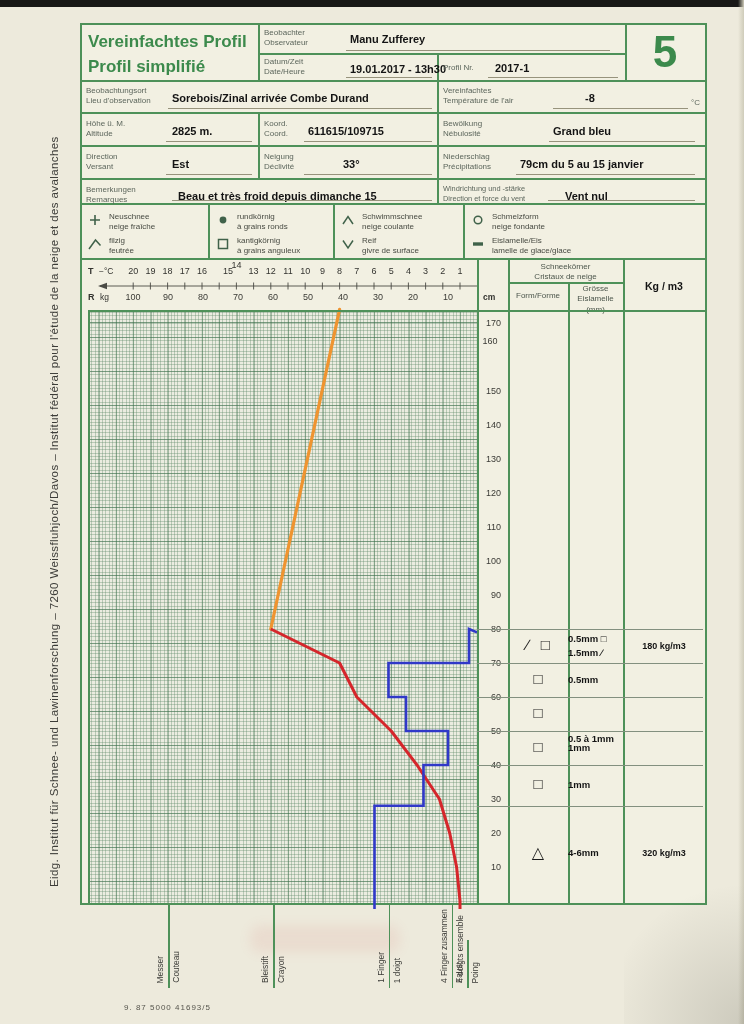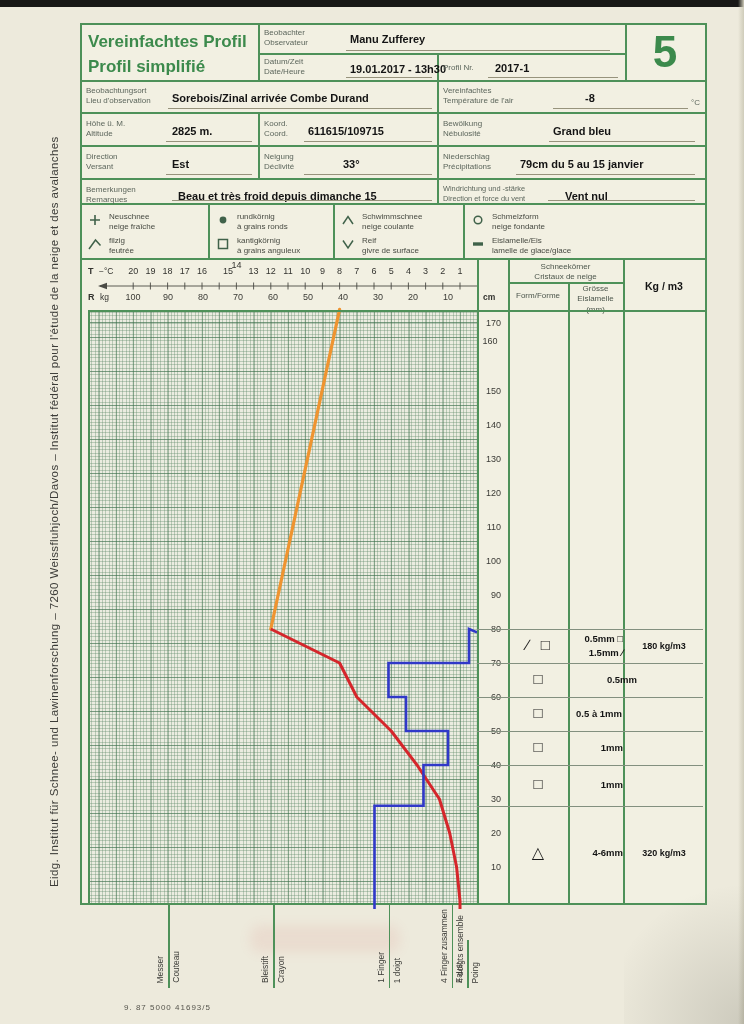--- a/index.html
+++ b/index.html
@@ -37,21 +37,21 @@
       repeating-linear-gradient(0deg,  rgba(96,138,106,.36) 0 1px, transparent 1px 3.4px);
     background-position:10.8px 0,0 13px,0 0,0 13px;}
   .tick-lab{position:absolute;width:20px;text-align:center;font-size:9px;color:#33332f;}
   .r-lab{color:#3a3a35;}
   .cm-lab{position:absolute;width:22px;text-align:right;font-size:9px;color:#3a3a35;}
   .axis-name{position:absolute;font-size:9px;color:#33332f;font-weight:bold;}
   .axis-unit{position:absolute;font-size:8.5px;color:#33332f;}
   .gt-head{position:absolute;font-size:8px;color:#4c564c;text-align:center;line-height:1.3;}
   .kg-head{position:absolute;font-size:10.5px;font-weight:bold;color:#141414;text-align:center;}
   .layer-forms{position:absolute;display:flex;gap:12px;align-items:center;color:#1a1a1a;}
-  .layer-size{position:absolute;font-size:9.5px;font-weight:bold;color:#141414;text-align:right;line-height:1.5;}
+  .layer-size{position:absolute;font-size:9.5px;font-weight:bold;color:#141414;text-align:left;line-height:1.5;}
   .layer-kg{position:absolute;font-size:9px;font-weight:bold;color:#141414;text-align:center;}
   .hard-lab{position:absolute;writing-mode:vertical-rl;transform:rotate(180deg);font-size:8.4px;color:#3a3a36;white-space:nowrap;}
   .footer-code{position:absolute;left:124px;top:1003px;font-size:8px;color:#55544c;letter-spacing:1px;}
   .bleed{position:absolute;background:#d4716e;opacity:.11;filter:blur(6px);border-radius:10px;pointer-events:none;}
   svg.overlay{position:absolute;left:0;top:0;pointer-events:none;}
 </style>
 </head>
 <body>
 
 <div class="page">
@@ -358,21 +358,21 @@
     <div class="layer-forms" style="left: 508px; top: 670px; width: 60px; justify-content: center;">
       <span style="font-size: 15px;">□</span>
     </div>
     <div class="layer-size" style="left: 568px; top: 673px; width: 69px;">
       <div>0.5mm</div>
     </div>
     <div class="thin" style="left: 477px; top: 697px; width: 226px; height: 1px;"></div>
     <div class="layer-forms" style="left: 508px; top: 704px; width: 60px; justify-content: center;">
       <span style="font-size: 15px;">□</span>
     </div>
-    <div class="layer-size" style="left: 568px; top: 707px; width: 54px;">
+    <div class="layer-size" style="left: 568px; top: 732px; width: 54px;">
       <div>0.5 à 1mm</div>
     </div>
     <div class="thin" style="left: 477px; top: 731px; width: 226px; height: 1px;"></div>
     <div class="layer-forms" style="left: 508px; top: 738px; width: 60px; justify-content: center;">
       <span style="font-size: 15px;">□</span>
     </div>
     <div class="layer-size" style="left: 568px; top: 741px; width: 55px;">
       <div>1mm</div>
     </div>
     <div class="thin" style="left: 477px; top: 765px; width: 226px; height: 1px;"></div>

